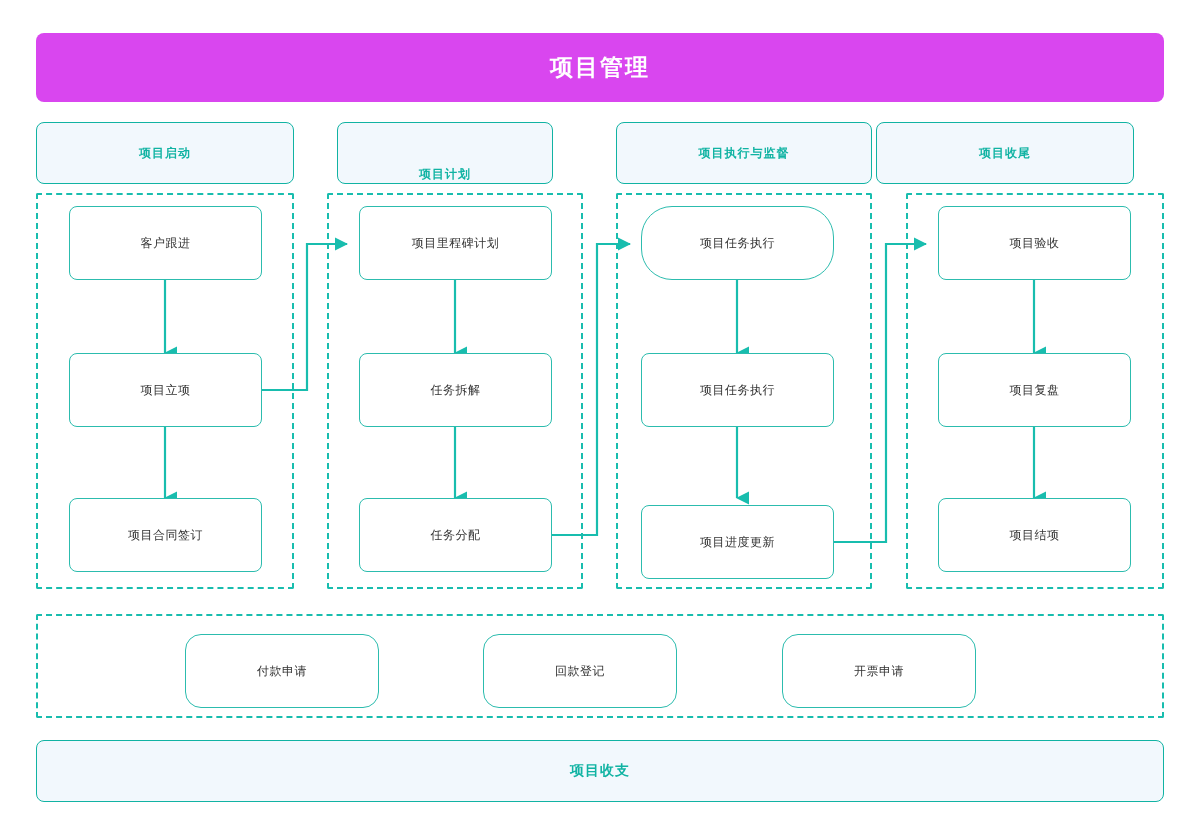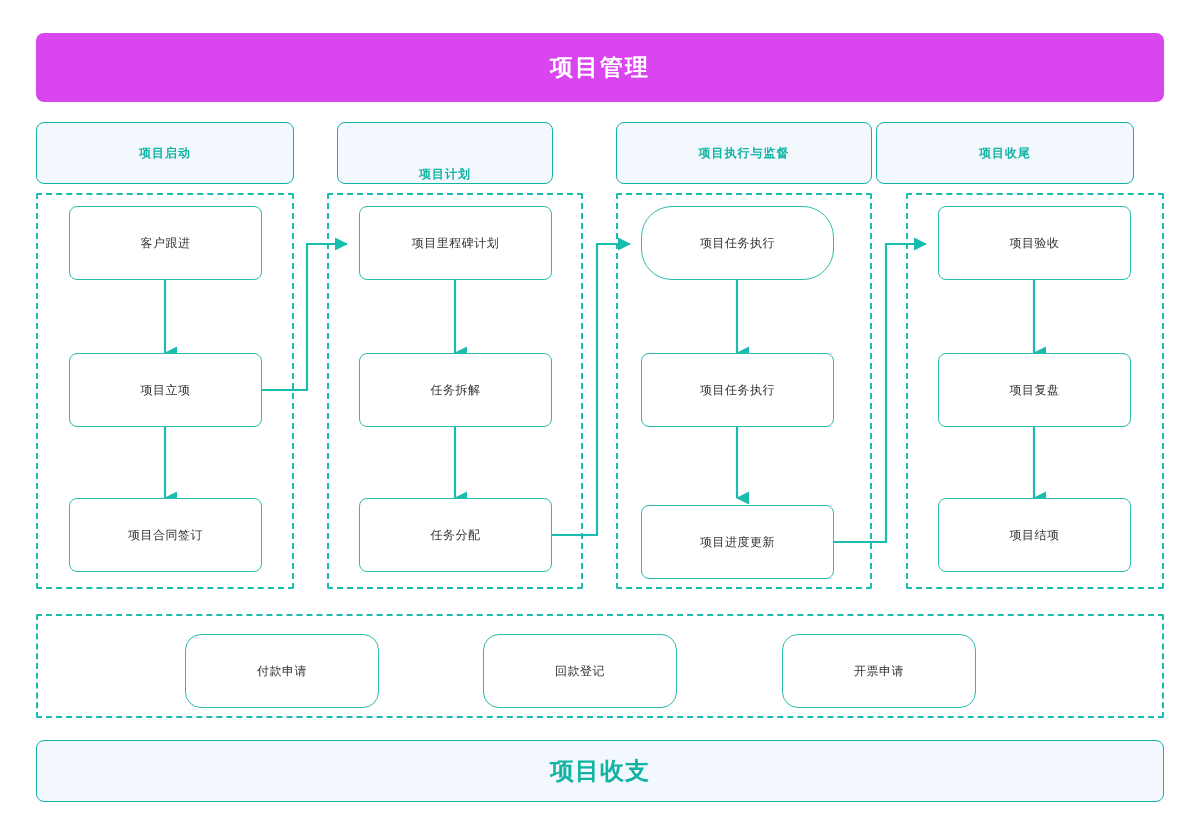--- a/index.html
+++ b/index.html
@@ -134,21 +134,21 @@
     background: #f2f8fd;
     border: 1.6px solid #11b3a3;
     border-radius: 8px;
     display: flex;
     align-items: center;
     justify-content: center;
     box-sizing: border-box;
   }
   .footer-text {
     color: #11b3a3;
-    font-size: 24px;
+    font-size: 14px;
     font-weight: bold;
     letter-spacing: 1px;
   }
 </style>
 </head>
 <body>
 
 <div id="canvas">
 
   <div class="banner">

